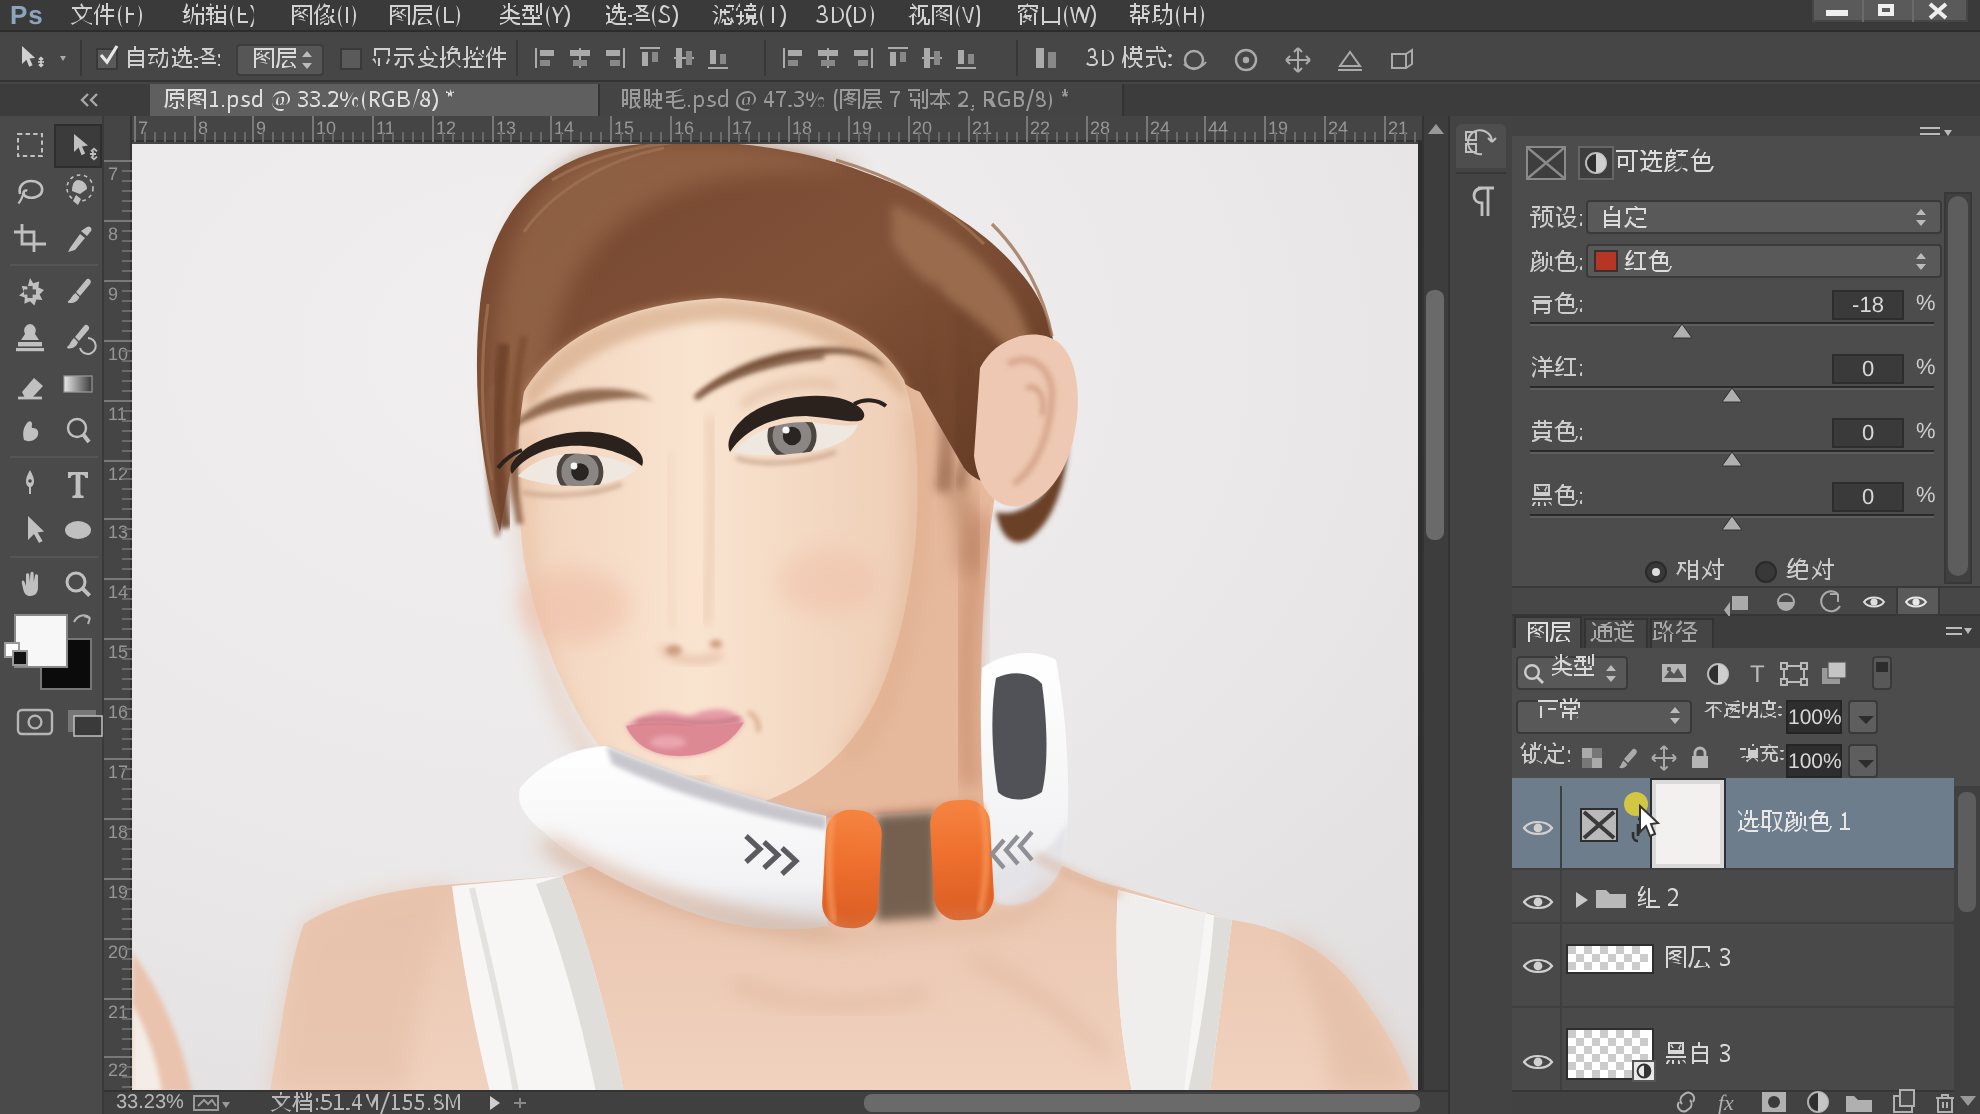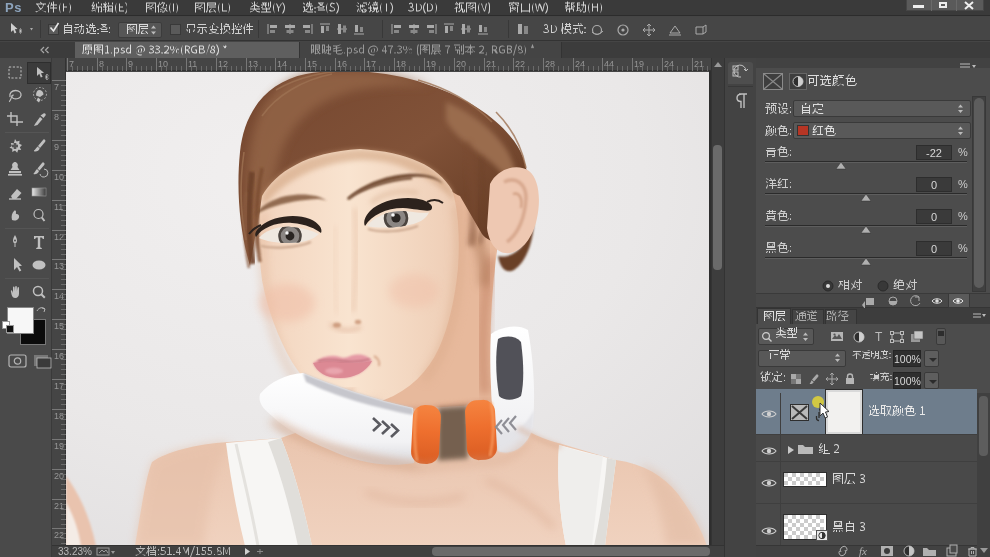--- a/index.html
+++ b/index.html
@@ -728,21 +728,21 @@
   </svg>
 <div class="abs" style="left:793px;top:100px;width:178px;height:17px;background:#595959;border:1px solid #3a3a3a;border-radius:2px"></div>
 <svg class="abs" style="left:955px;top:103px" width="12" height="12">
     <path d="M3 4.5 l2.5-3 2.5 3 Z M3 7 l2.5 3 2.5-3 Z" fill="#bbb"></path>
   </svg>
 <div class="abs" style="left:793px;top:122px;width:178px;height:17px;background:#595959;border:1px solid #3a3a3a;border-radius:2px"></div>
 <div class="abs" style="left:797px;top:125px;width:12px;height:11px;background:#b63524;border:1px solid #333"></div>
 <svg class="abs" style="left:955px;top:125px" width="12" height="12">
     <path d="M3 4.5 l2.5-3 2.5 3 Z M3 7 l2.5 3 2.5-3 Z" fill="#bbb"></path>
   </svg>
-<div class="abs" style="left:916px;top:145px;width:36px;height:15px;background:#3a3a3a;border:1px solid #2d2d2d;color:#d8d8d8;font-size:11px;text-align:center;line-height:14px">-22</div>
+<div class="abs" style="left:916px;top:145px;width:36px;height:15px;background:#3a3a3a;border:1px solid #2d2d2d;color:#d8d8d8;font-size:11px;text-align:center;line-height:14px">-18</div>
 <div class="abs" style="left:958px;top:146px;color:#cccccc;font-size:11px">%</div>
 <div class="abs" style="left:765px;top:161px;width:202px;height:2px;background:#2b2b2b;border-bottom:1px solid #5e5e5e"></div>
 <svg class="abs" style="left:836px;top:162px" width="10" height="8">
     <path d="M5 0 L10 7 L0 7 Z" fill="#b0b0b0" stroke="#333" stroke-width="0.5"></path>
   </svg>
 <div class="abs" style="left:916px;top:177px;width:36px;height:15px;background:#3a3a3a;border:1px solid #2d2d2d;color:#d8d8d8;font-size:11px;text-align:center;line-height:14px">0</div>
 <div class="abs" style="left:958px;top:178px;color:#cccccc;font-size:11px">%</div>
 <div class="abs" style="left:765px;top:193px;width:202px;height:2px;background:#2b2b2b;border-bottom:1px solid #5e5e5e"></div>
 <svg class="abs" style="left:861px;top:194px" width="10" height="8">
     <path d="M5 0 L10 7 L0 7 Z" fill="#b0b0b0" stroke="#333" stroke-width="0.5"></path>

